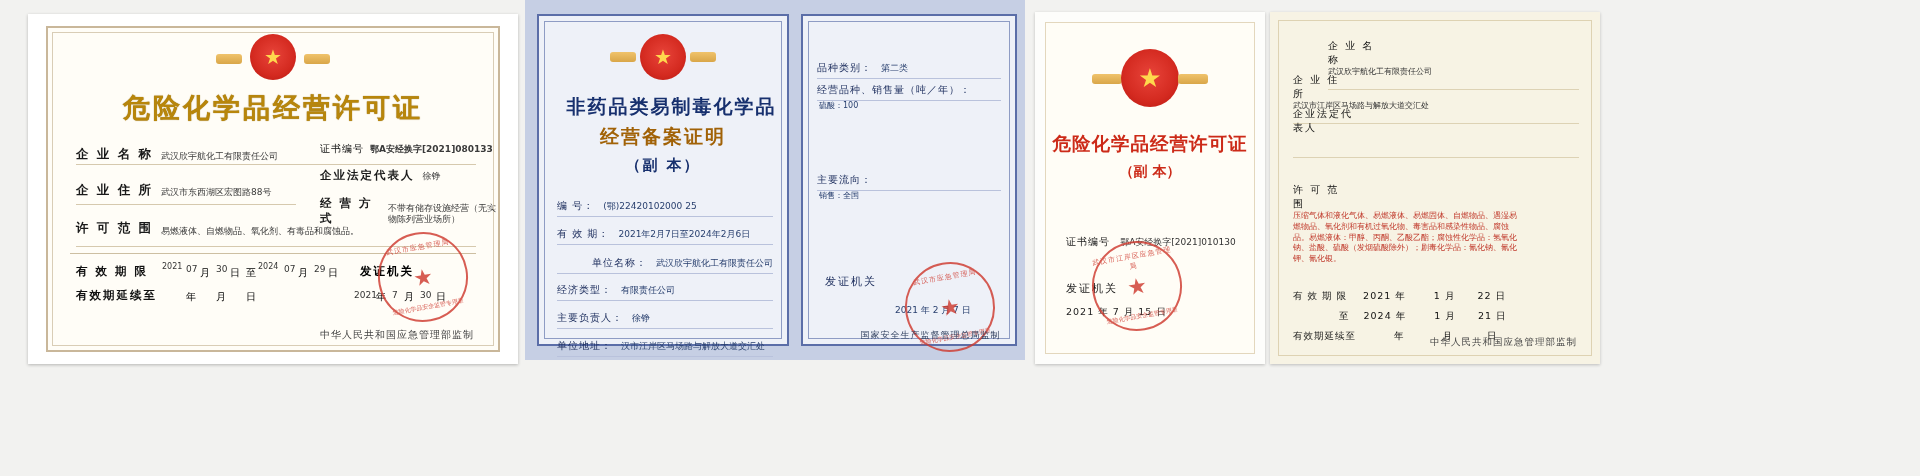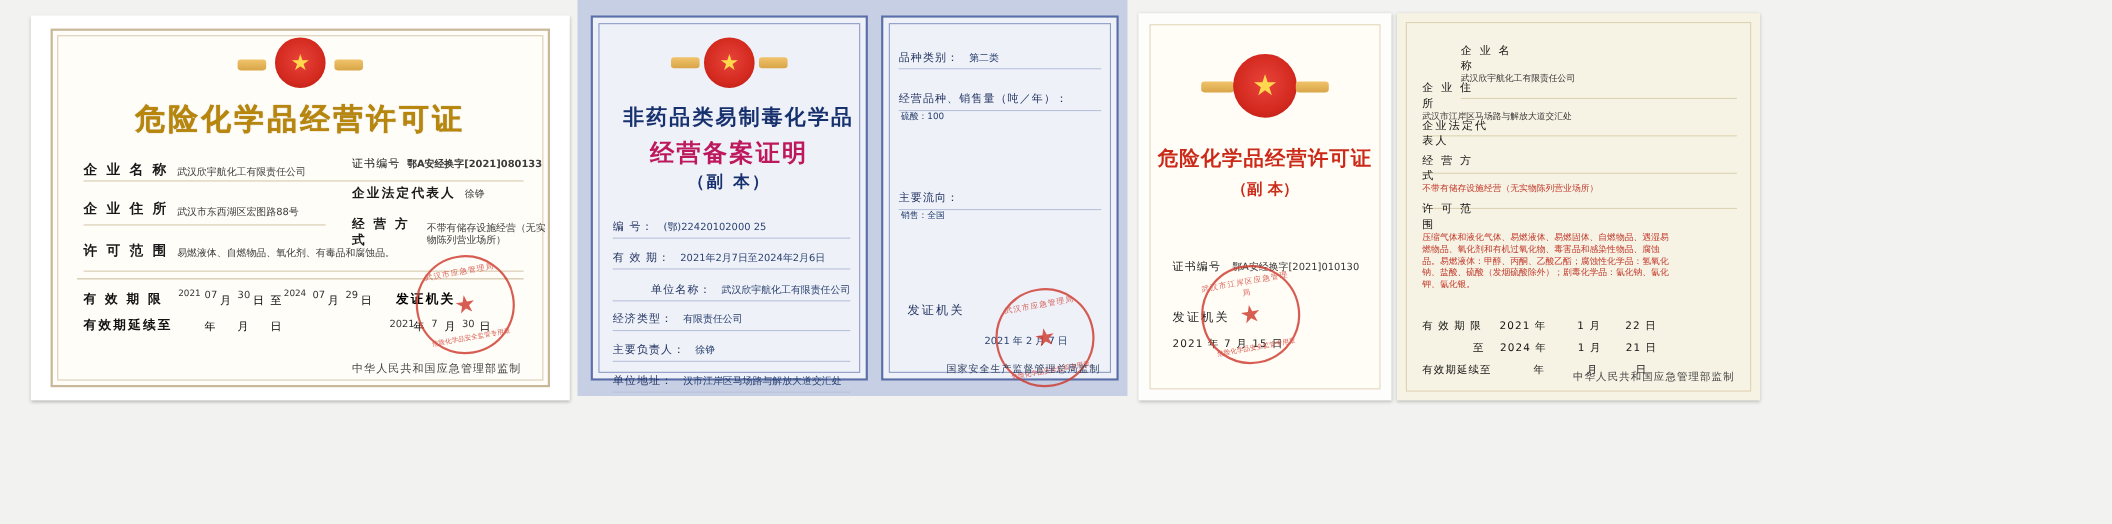--- a/index.html
+++ b/index.html
@@ -92,21 +92,21 @@
     content:"";position:absolute;left:5px;top:5px;right:5px;bottom:5px;
     border:1px solid #8e9cc4;pointer-events:none;
   }
   #cert2 .left{left:12px;width:248px;}
   #cert2 .right{left:276px;width:212px;}
   #cert2 .emblem-wrap{position:absolute;left:50%;top:18px;transform:translateX(-50%);width:110px;height:46px;}
   #cert2 .emblem-wrap .emblem{position:absolute;left:32px;top:0;}
   #cert2 .emblem-wrap .lw{left:2px;}
   #cert2 .emblem-wrap .rw{right:2px;}
   #cert2 .t1{position:absolute;left:17px;right:0;top:78px;text-align:center;font-size:19px;font-weight:bold;color:#17306e;letter-spacing:2px;font-family:"DejaVu Serif","Liberation Serif",serif;}
-  #cert2 .t2{position:absolute;left:0;right:0;top:108px;text-align:center;font-size:22px;font-weight:bold;color:#be185d;letter-spacing:2px;font-family:"DejaVu Serif","Liberation Serif",serif;}
+  #cert2 .t2{position:absolute;left:0;right:0;top:108px;text-align:center;font-size:19px;font-weight:bold;color:#a16207;letter-spacing:2px;font-family:"DejaVu Serif","Liberation Serif",serif;}
   #cert2 .t3{position:absolute;left:0;right:0;top:140px;text-align:center;font-size:15px;font-weight:bold;color:#17306e;letter-spacing:2px;font-family:"DejaVu Serif","Liberation Serif",serif;}
   #cert2 .frow{position:absolute;left:18px;right:14px;border-bottom:1px solid #b9c2dc;padding-bottom:3px;}
   #cert2 .flab{font-size:10px;color:#1b2c5c;letter-spacing:1px;}
   #cert2 .fval{font-size:9px;color:#29406f;margin-left:4px;}
   #cert2 .foot{
     position:absolute;left:0;right:0;bottom:2px;text-align:center;
     font-size:9px;color:#30405f;letter-spacing:1px;padding-left:43px;
   }
   #cert2 .rrow{position:absolute;left:14px;right:14px;border-bottom:1px solid #b9c2dc;padding-bottom:3px;}
 
@@ -260,21 +260,21 @@
         <span class="flab">主要负责人：</span>
         <span class="fval">徐铮</span>
       </div>
       <div class="frow" style="top:318px;">
         <span class="flab">单位地址：</span>
         <span class="fval">汉市江岸区马场路与解放大道交汇处</span>
       </div>
     </div>
 
     <div class="panel right">
-      <div class="rrow" style="top:24px;">
+      <div class="rrow" style="top:40px;">
         <span class="flab">品种类别：</span>
         <span class="fval">第二类</span>
       </div>
       <div class="rrow" style="top:62px;">
         <span class="flab">经营品种、销售量（吨／年）：</span>
       </div>
       <div style="position:absolute;left:16px;top:84px;font-size:8px;color:#29406f;">硫酸：100</div>
 
       <div class="rrow" style="top:152px;">
         <span class="flab">主要流向：</span>
@@ -326,24 +326,20 @@
         <span class="rl">企 业 名 称</span>
         <span class="rv dark">武汉欣宇航化工有限责任公司</span>
       </div>
       <div class="row" style="top:52px;">
         <span class="rl">企 业 住 所</span>
         <span class="rv dark">武汉市江岸区马场路与解放大道交汇处</span>
       </div>
       <div class="row" style="top:86px;">
         <span class="rl">企业法定代表人</span>
         <span class="rv dark"></span>
-      </div>
-      <div class="row" style="top:118px;">
-        <span class="rl">经 营 方 式</span>
-        <span class="rv">不带有储存设施经营（无实物陈列营业场所）</span>
       </div>
       <div class="row" style="top:162px;border-bottom:none;">
         <span class="rl">许 可 范 围</span>
         <span class="rv">压缩气体和液化气体、易燃液体、易燃固体、自燃物品、遇湿易燃物品、氧化剂和有机过氧化物、毒害品和感染性物品、腐蚀品。易燃液体：甲醇、丙酮、乙酸乙酯；腐蚀性化学品：氢氧化钠、盐酸、硫酸（发烟硫酸除外）；剧毒化学品：氰化钠、氰化钾、氰化银。</span>
       </div>
 
       <div class="dtrow" style="bottom:52px;">
         <span>有 效 期 限</span>
         <span style="margin-left:12px;">2021</span>
         <span>年</span>

